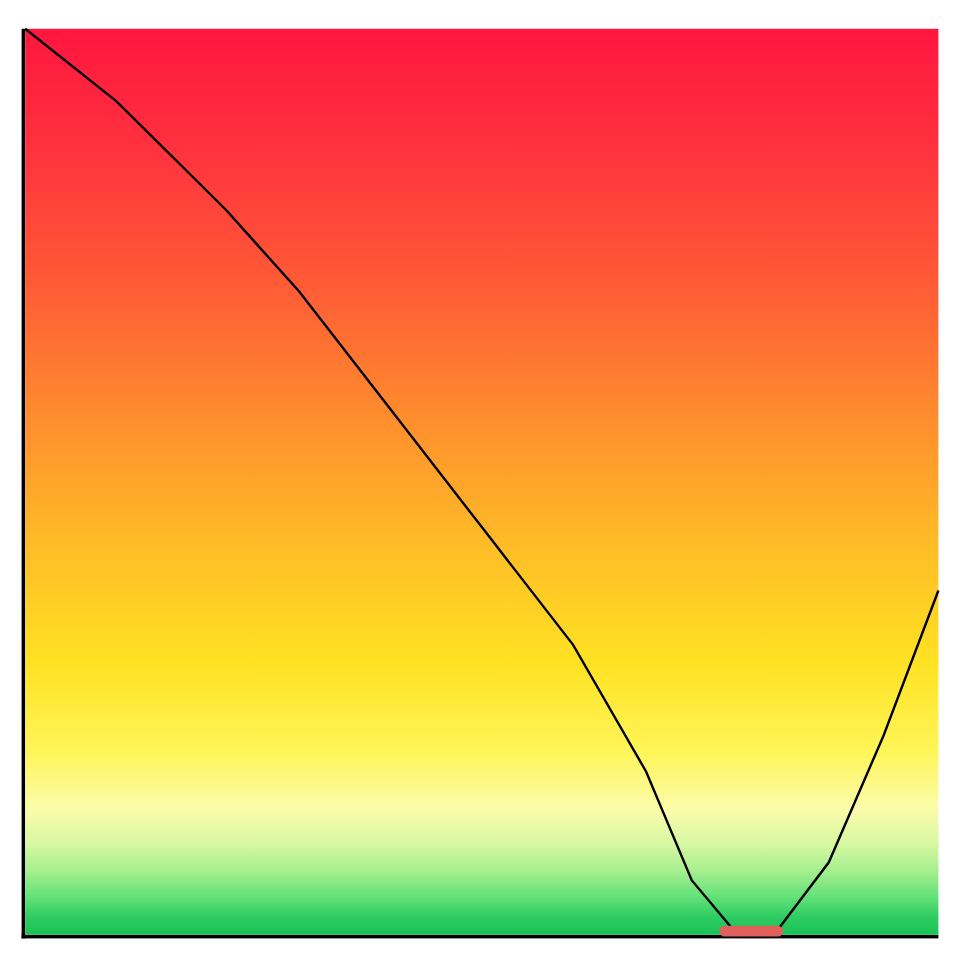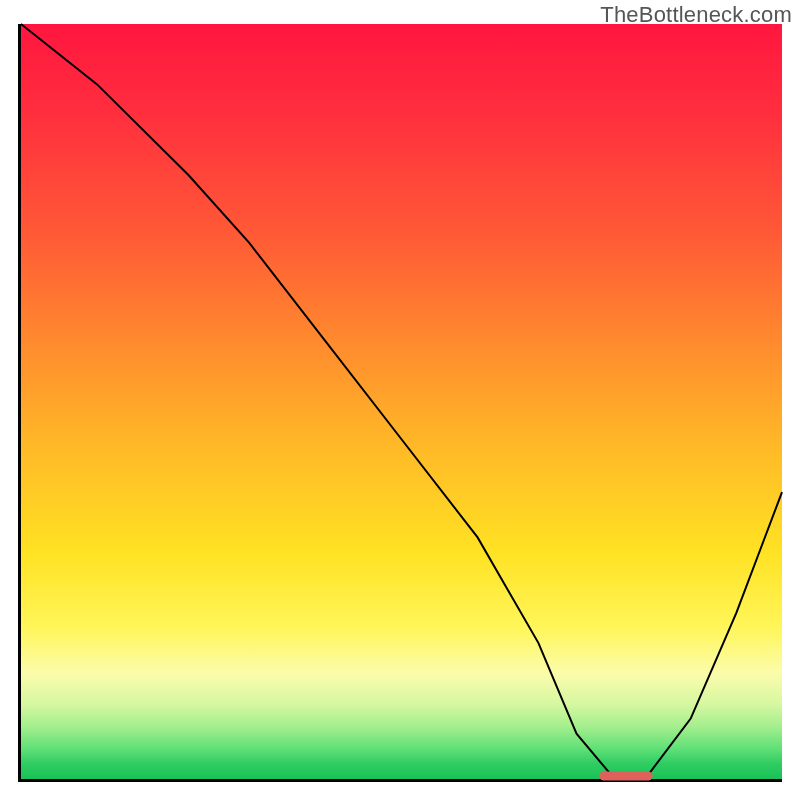--- a/index.html
+++ b/index.html
@@ -63,21 +63,20 @@
     width: 100%;
     height: 100%;
     overflow: visible;
   }
 </style>
 </head>
 <body>
 
 <div class="frame">
 
-  <div class="watermark">TheBottleneck.com</div>
 
   <div class="plot">
 
     <div class="gradient"></div>
 
     <svg class="curve" viewBox="0 0 100 100" preserveAspectRatio="none">
       <path fill="none" stroke-width="2" vector-effect="non-scaling-stroke" stroke="#000000" d="M0.00 0.00 L10.00 8.00 L22.00 20.00 L30.00 29.00 L40.00 42.00 L50.00 55.00 L60.00 68.00 L68.00 82.00 L73.00 94.00 L78.00 100.00 L82.00 100.00 L88.00 92.00 L94.00 78.00 L100.00 62.00"></path>
     </svg>
 
     <svg class="marker" viewBox="0 0 100 100" preserveAspectRatio="none">

